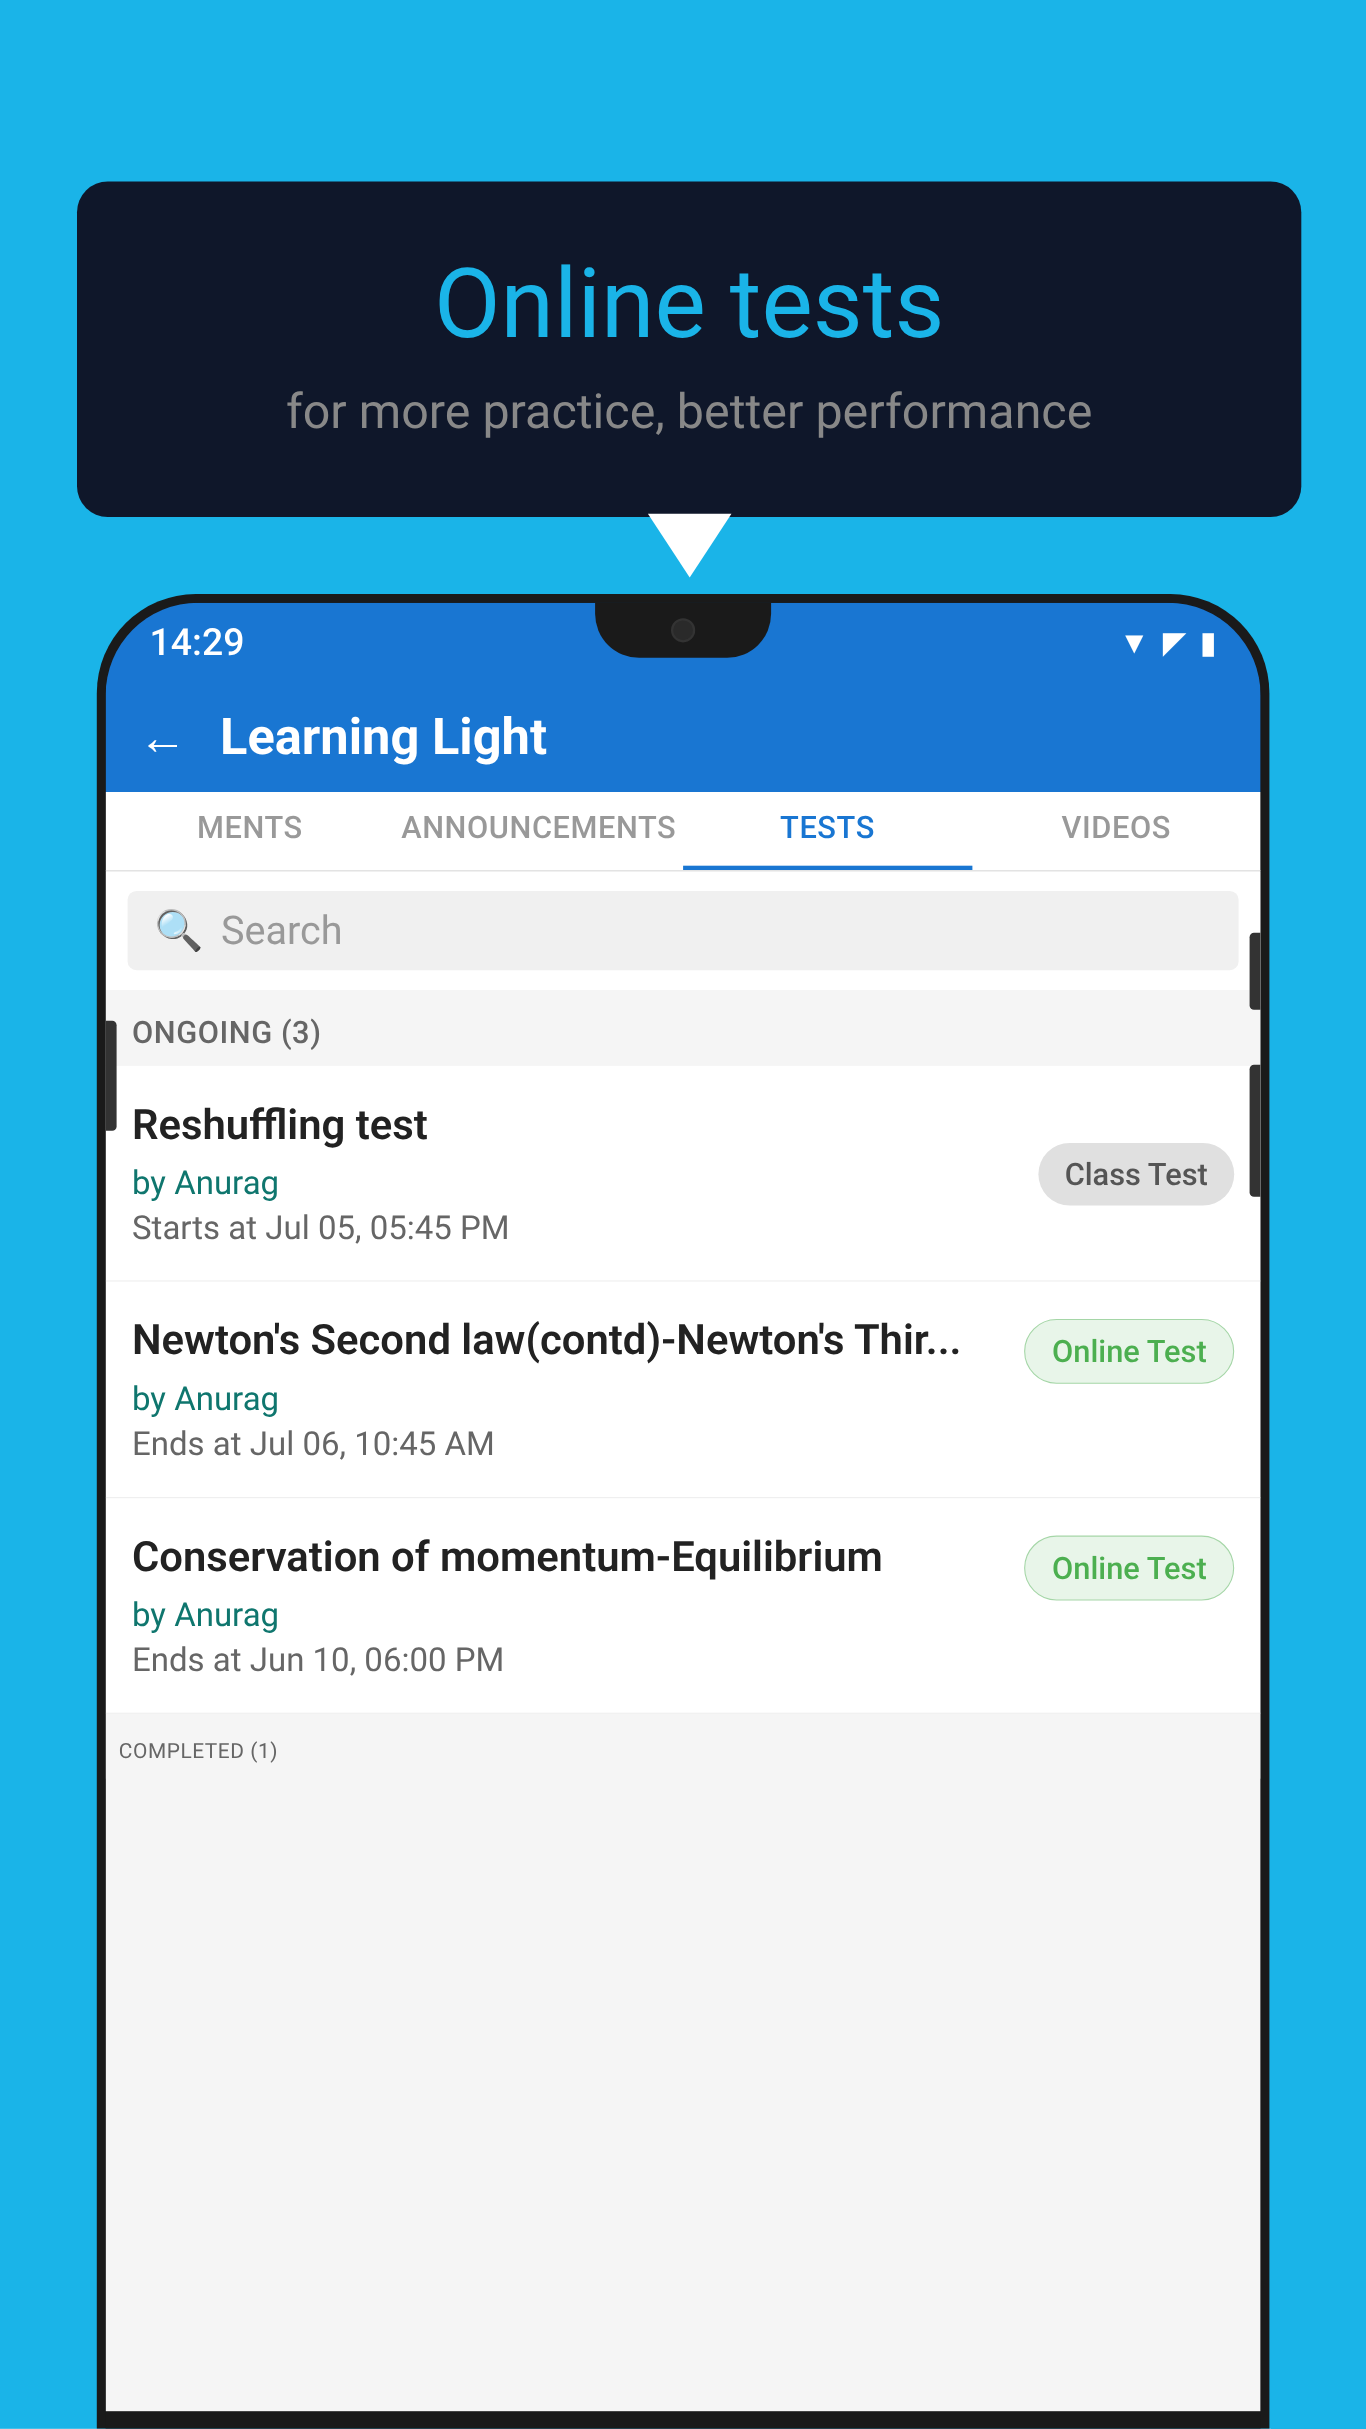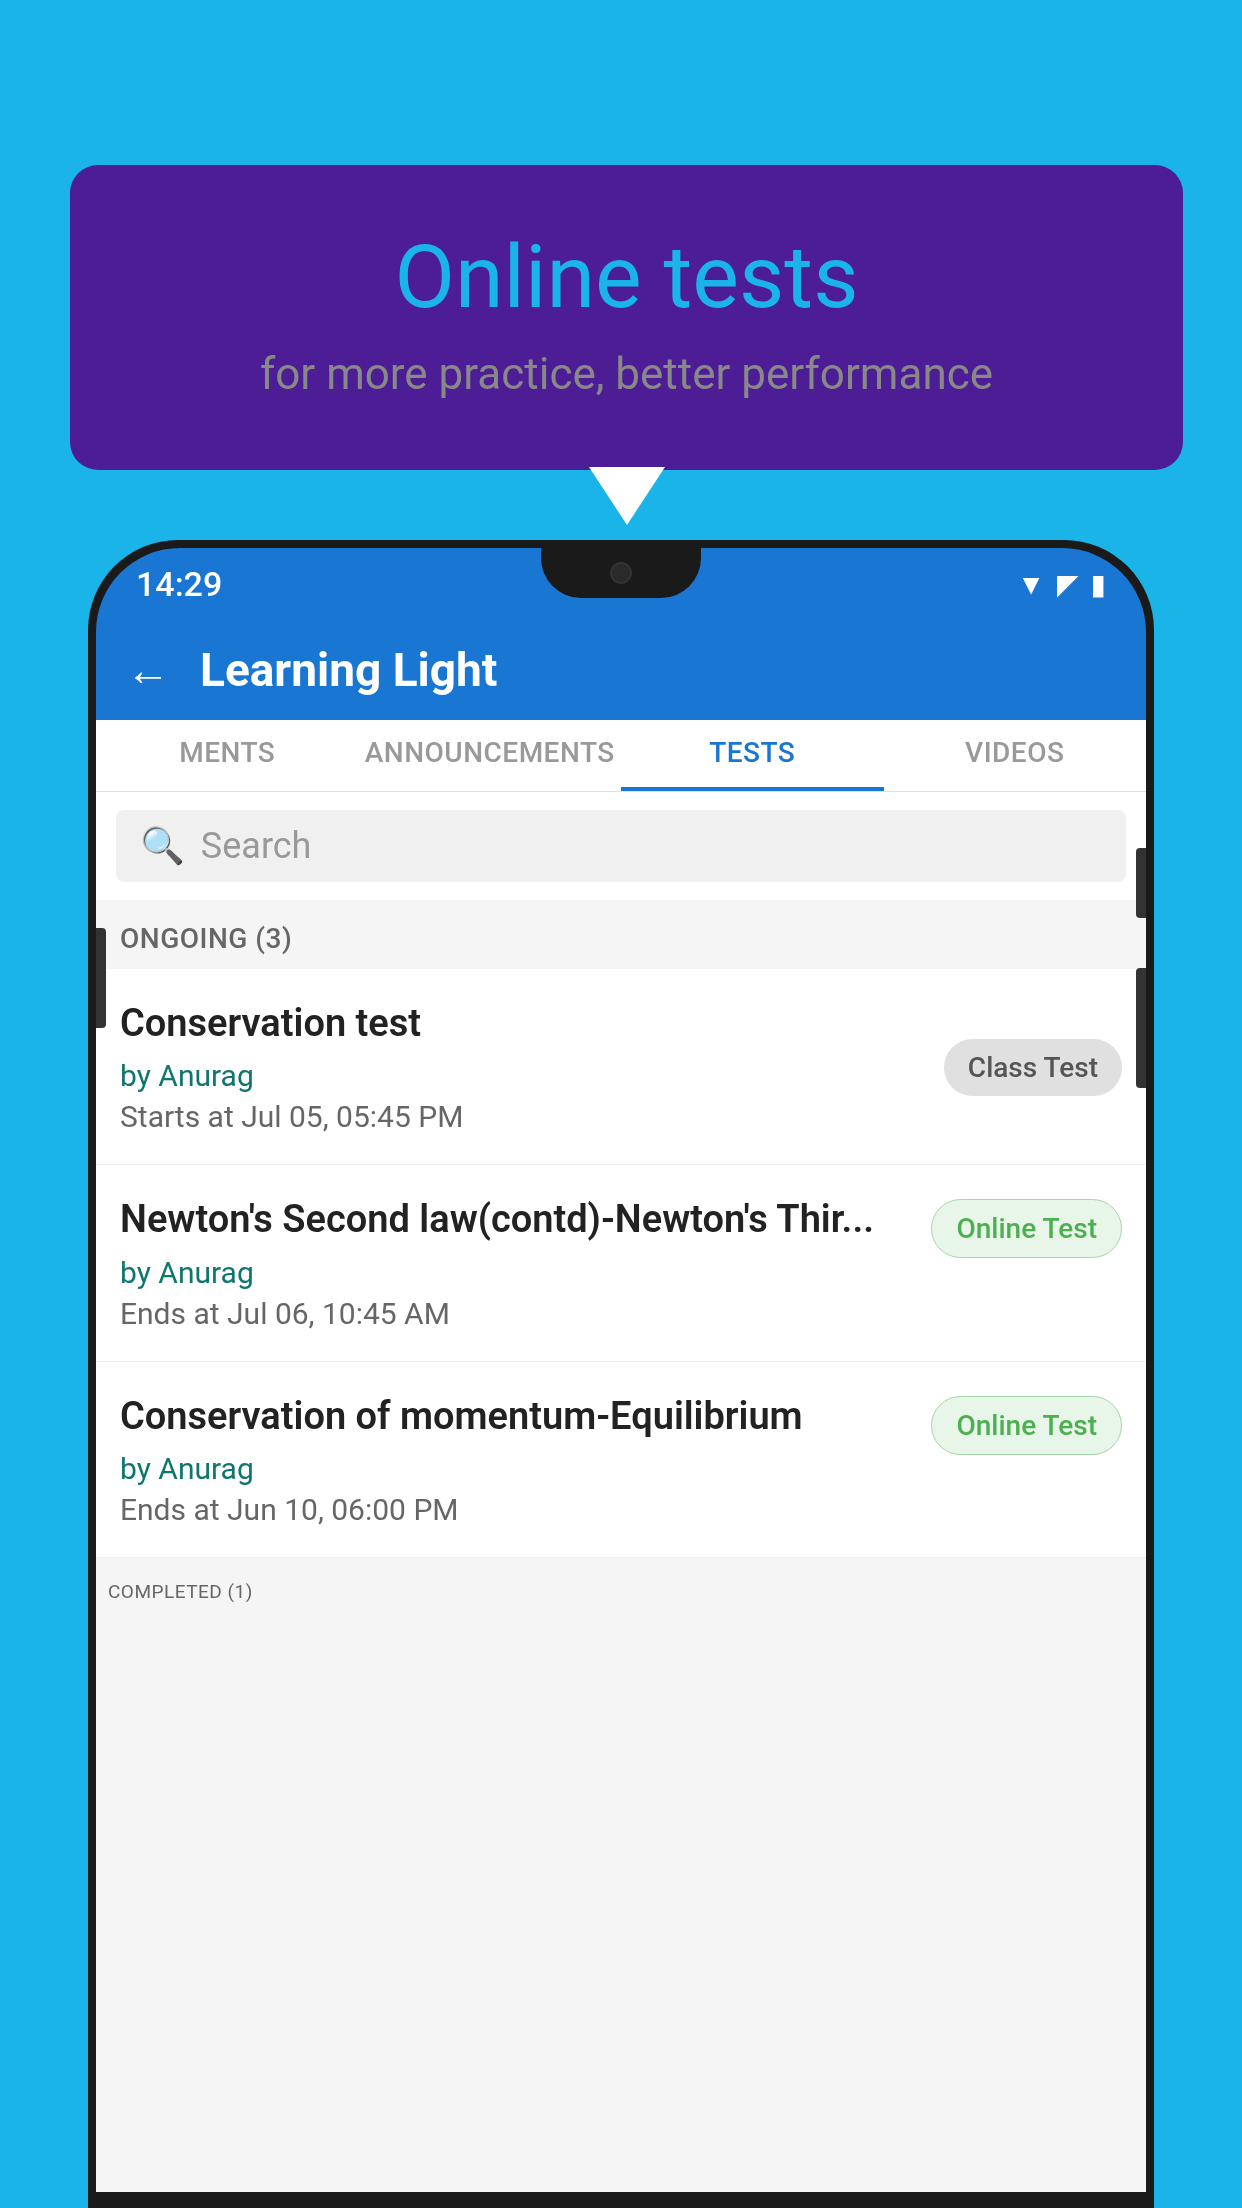--- a/index.html
+++ b/index.html
@@ -12,21 +12,21 @@
       overflow: hidden;
       position: relative;
     }
 
     
     .speech-bubble {
       position: absolute;
       top: 165px;
       left: 70px;
       right: 59px;
-      background: #4c1d95;
+      background: #0f172a;
       border-radius: 28px;
       padding: 60px 80px 70px;
       text-align: center;
     }
 
     .speech-bubble::after {
       content: '';
       position: absolute;
       bottom: -55px;
       left: 50%;
@@ -383,21 +383,21 @@
           <span class="search-text">Search</span>
         </div>
       </div>
 
       <div class="section-header">ONGOING (3)</div>
 
       <div class="test-list">
 
         <div class="test-item">
           <div class="test-item-content">
-            <div class="test-name">Conservation test</div>
+            <div class="test-name">Reshuffling test</div>
             <div class="test-author">by Anurag</div>
             <div class="test-time">
               <span>Starts at</span>&nbsp;<span>Jul 05, 05:45 PM</span>
             </div>
           </div>
           <div class="test-badge badge-class">Class Test</div>
         </div>
 
         <div class="test-item">
           <div class="test-item-content">

